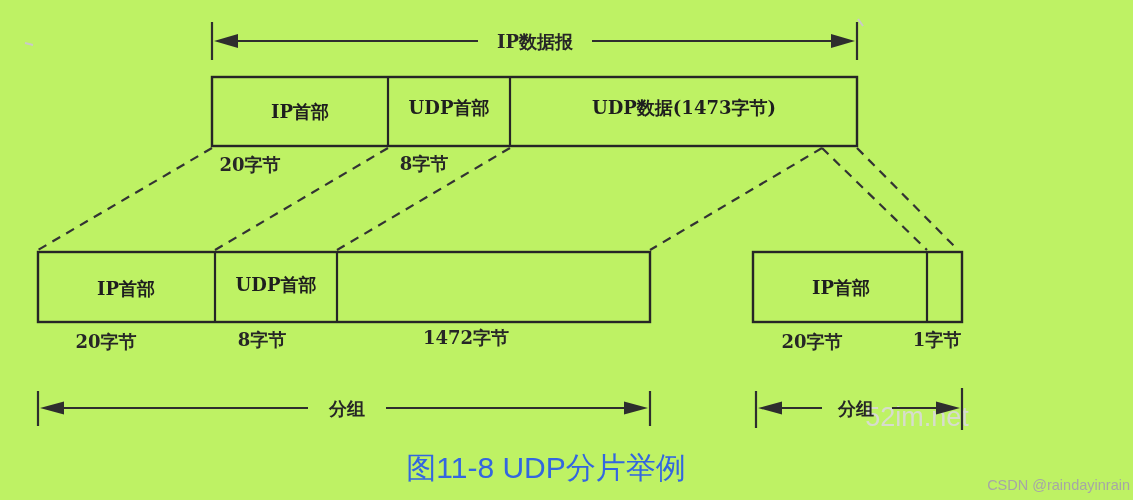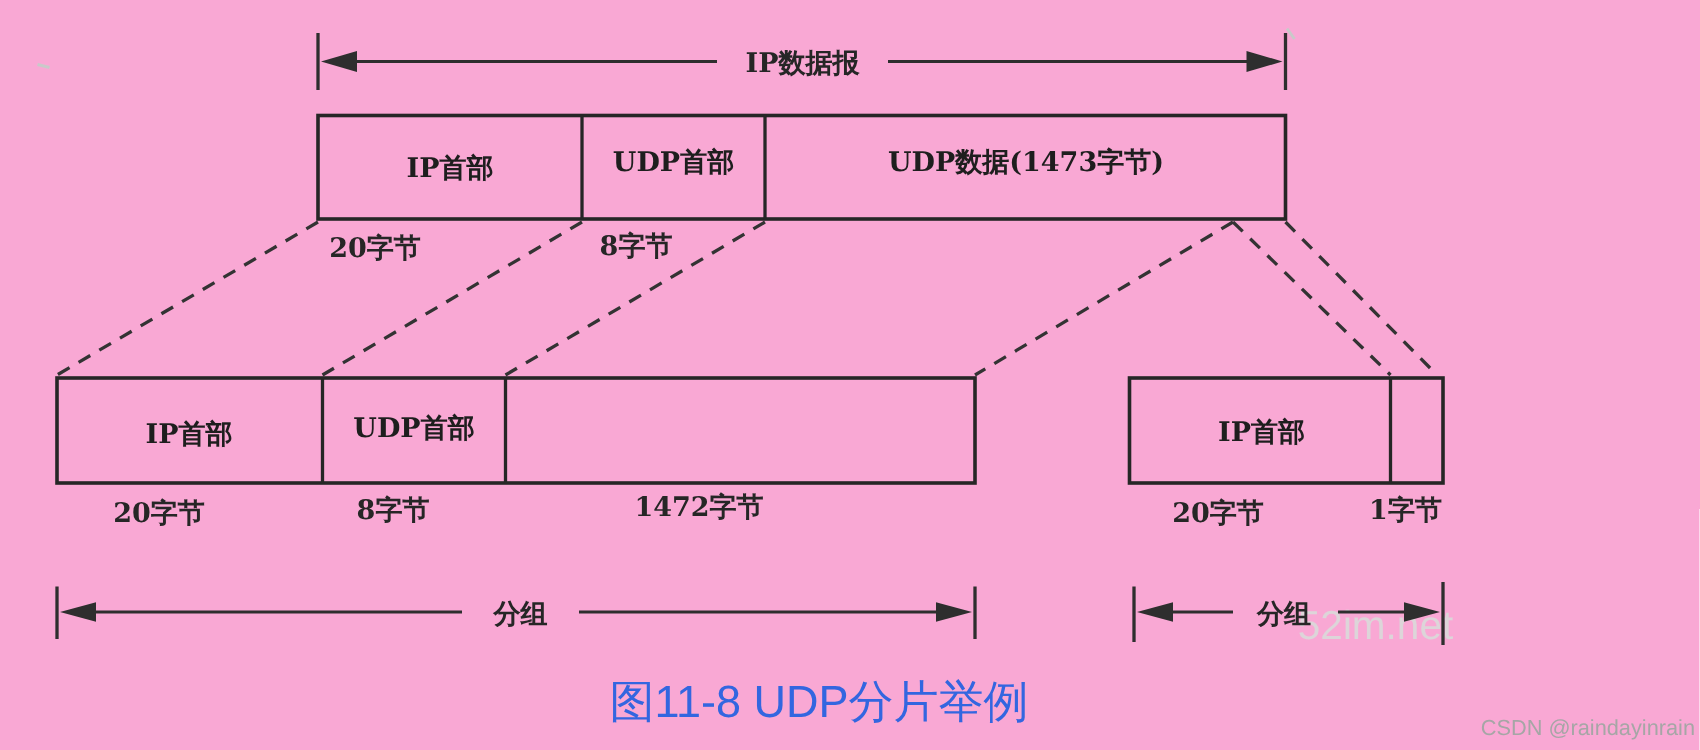--- a/index.html
+++ b/index.html
@@ -4,21 +4,21 @@
 <style>
   html, body {
     margin: 0;
     padding: 0;
     background: #ffffff;
   }
   .stage {
     position: relative;
     width: 1133px;
     height: 500px;
-    background: #f9a8d4;
+    background: #bef264;
     overflow: hidden;
     font-family: "DejaVu Serif", "Liberation Serif", serif;
   }
   svg { display: block; }
 
   .box-line {
     fill: none;
     stroke: #262626;
     stroke-width: 2.4;
   }

